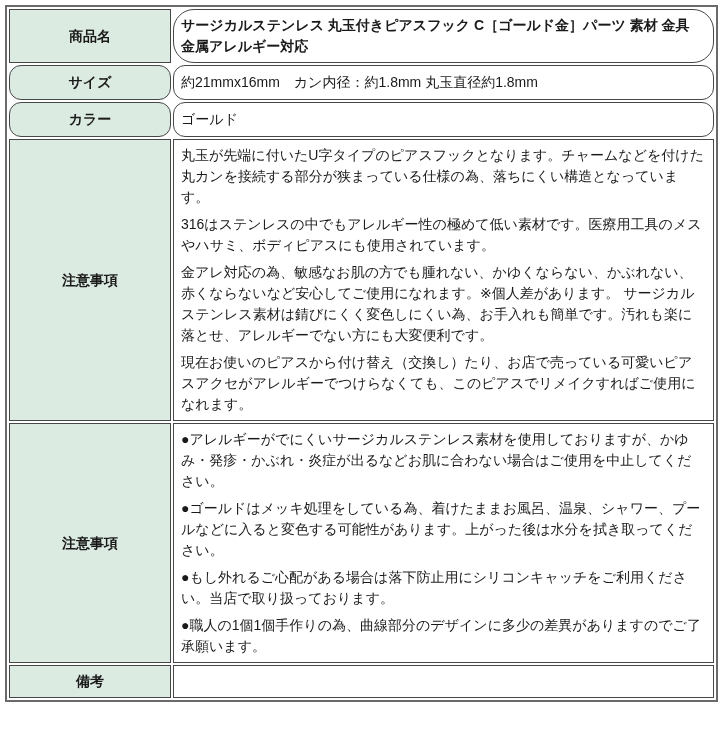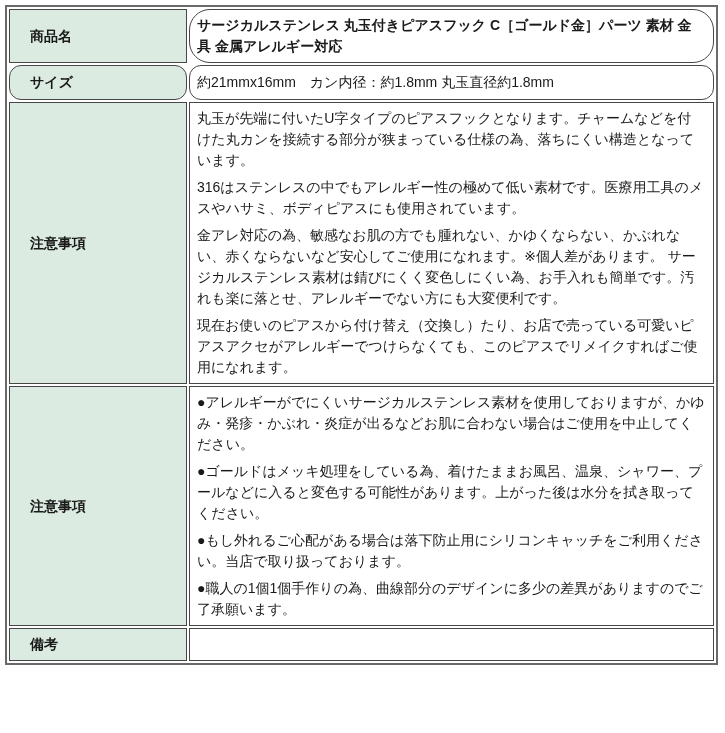--- a/index.html
+++ b/index.html
@@ -29,23 +29,23 @@
     table-layout: fixed;
   }
   th.label-cell {
     width: 136px;
     background: var(--label-bg);
     border: 1px solid var(--cell-border);
     font-size: 14px;
     line-height: 21px;
     font-weight: bold;
     color: var(--text);
-    text-align: left;
+    text-align: center;
     vertical-align: middle;
-    padding: 5px 20px;
+    padding: 5px 12px;
   }
   td.content-cell {
     border: 1px solid var(--cell-border);
     background: #ffffff;
     font-size: 14px;
     line-height: 21px;
     color: var(--text);
     vertical-align: middle;
     padding: 5px 8px 5px 7px;
     word-break: break-all;
@@ -67,20 +67,26 @@
         <td class="content-cell">
           <p>サージカルステンレス 丸玉付きピアスフック C［ゴールド金］パーツ 素材 金具 金属アレルギー対応</p>
         </td>
       </tr>
       <tr class="row-single">
         <th class="label-cell">サイズ</th>
         <td class="content-cell">
           <p>約21mmx16mm　カン内径：約1.8mm 丸玉直径約1.8mm</p>
         </td>
       </tr>
+      <tr class="row-single">
+        <th class="label-cell">カラー</th>
+        <td class="content-cell">
+          <p>ゴールド</p>
+        </td>
+      </tr>
       <tr>
         <th class="label-cell">注意事項</th>
         <td class="content-cell">
           <p>丸玉が先端に付いたU字タイプのピアスフックとなります。チャームなどを付けた丸カンを接続する部分が狭まっている仕様の為、落ちにくい構造となっています。</p>
           <p>316はステンレスの中でもアレルギー性の極めて低い素材です。医療用工具のメスやハサミ、ボディピアスにも使用されています。</p>
           <p>金アレ対応の為、敏感なお肌の方でも腫れない、かゆくならない、かぶれない、赤くならないなど安心してご使用になれます。※個人差があります。 サージカルステンレス素材は錆びにくく変色しにくい為、お手入れも簡単です。汚れも楽に落とせ、アレルギーでない方にも大変便利です。</p>
           <p>現在お使いのピアスから付け替え（交換し）たり、お店で売っている可愛いピアスアクセがアレルギーでつけらなくても、このピアスでリメイクすればご使用になれます。</p>
         </td>
       </tr>
       <tr>

